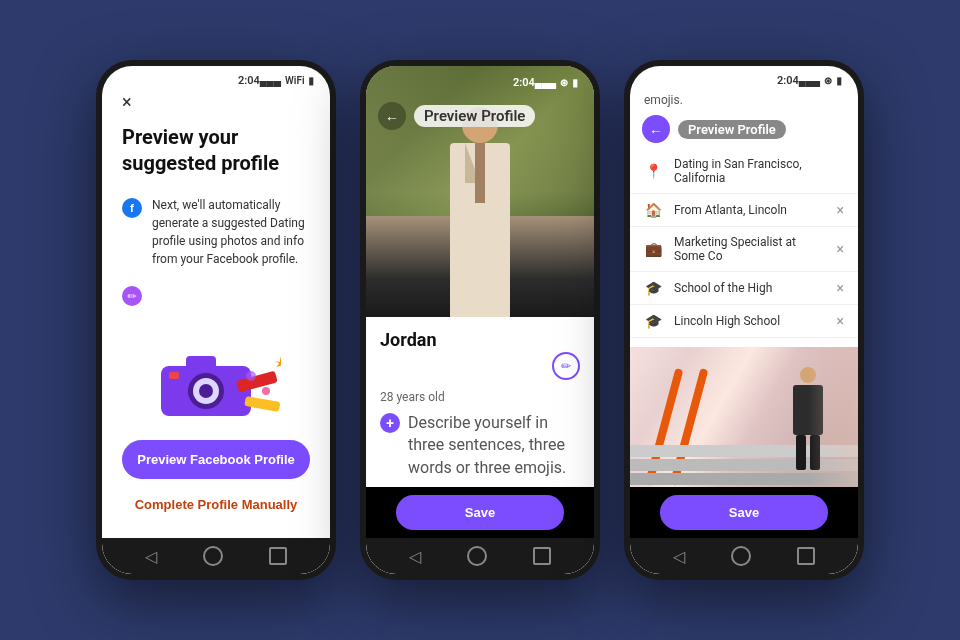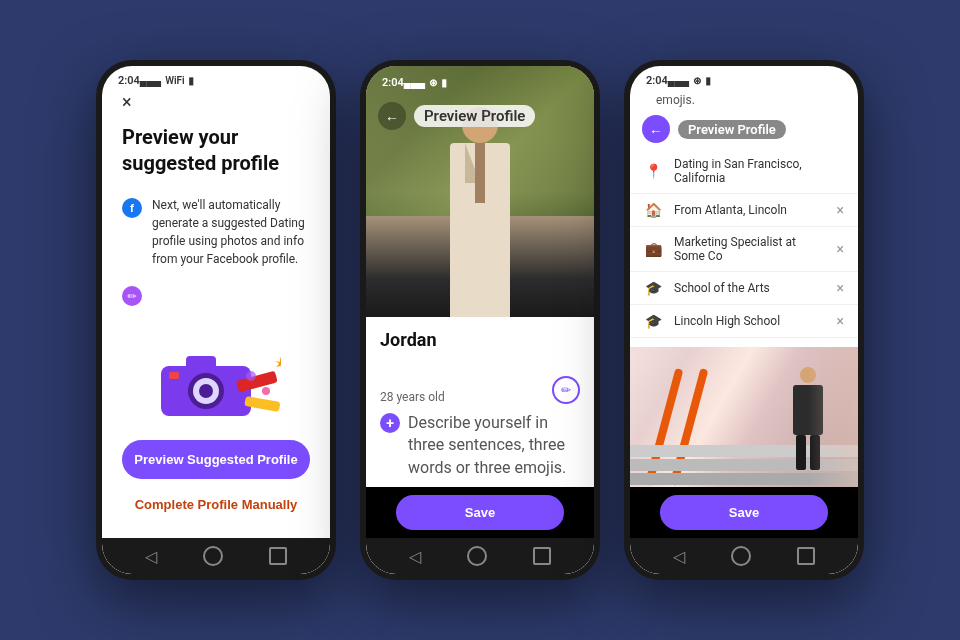--- a/index.html
+++ b/index.html
@@ -33,21 +33,21 @@
       height: 100%;
       background: #fff;
       border-radius: 30px;
       overflow: hidden;
       display: flex;
       flex-direction: column;
       position: relative;
     }
     .status-bar {
       display: flex;
-      justify-content: flex-start;
+      justify-content: flex-end;
       align-items: center;
       padding: 8px 16px 4px;
       font-size: 11px;
       font-weight: 600;
       flex-shrink: 0;
       background: transparent;
       position: relative;
       z-index: 10;
     }
     .status-bar.dark { color: #333; }
@@ -179,21 +179,21 @@
       padding: 2px 10px;
       border-radius: 12px;
     }
     .profile-info-area {
       background: #fff;
       padding: 12px 14px 8px;
       flex-shrink: 0;
     }
     .profile-name-row {
       display: flex;
-      align-items: flex-end;
+      align-items: center;
       justify-content: space-between;
     }
     .profile-name {
       font-size: 18px;
       font-weight: 700;
       color: #111;
     }
     .profile-age {
       font-size: 12px;
       color: #666;
@@ -364,21 +364,21 @@
             <path d="M105 20 L108 26 L114 23 L110 29 L116 32 L109 31 L108 38 L105 32 L99 35 L103 29 L97 26 L104 27 Z" fill="#f59e0b" transform="scale(0.7) translate(80,10)"></path>
 
             <rect x="85" y="45" width="40" height="12" rx="3" fill="#dc2626" transform="rotate(-15, 85, 45)"></rect>
             <rect x="95" y="60" width="35" height="10" rx="3" fill="#fbbf24" transform="rotate(10, 95, 60)"></rect>
 
             <circle cx="100" cy="40" r="5" fill="#a855f7" opacity="0.7"></circle>
             <circle cx="115" cy="55" r="4" fill="#ec4899" opacity="0.8"></circle>
           </svg>
         </div>
 
-        <button class="btn-primary">Preview Suggested Profile</button>
+        <button class="btn-primary">Preview Facebook Profile</button>
         <button class="btn-secondary">Complete Profile Manually</button>
       </div>
 
       <div class="bottom-nav">
         <span class="bottom-nav-item">◁</span>
         <span class="bottom-nav-item" style="font-size:10px;width:20px;height:20px;border:2px solid #888;border-radius:50%;display:inline-block;"></span>
         <span class="bottom-nav-item" style="font-size:12px;width:18px;height:18px;border:2px solid #888;border-radius:2px;display:inline-block;"></span>
       </div>
     </div>
   </div>
@@ -459,21 +459,21 @@
 
       <div class="status-bar dark2" style="color:#333;">
         <span>2:04</span>
         <div class="status-icons">
           <span class="status-icon">▄▄▄</span>
           <span class="status-icon">⊛</span>
           <span class="status-icon">▮</span>
         </div>
       </div>
 
-      <div style="padding: 2px 26px 4px;font-size:12px;color:#555;">emojis.</div>
+      <div style="padding: 2px 14px 4px;font-size:12px;color:#555;">emojis.</div>
 
       <div class="phone3-header">
         <div class="phone3-header-row">
           <div class="back-btn" style="background:#7c4dff;color:#fff;">←</div>
           <span class="phone3-title-bg">Preview Profile</span>
         </div>
       </div>
 
       <div class="profile-details-list">
 
@@ -486,21 +486,21 @@
             <span class="detail-text">From Atlanta, Lincoln</span>
             <span class="detail-x">×</span>
           </div>
           <div class="detail-item">
             <span class="detail-icon">💼</span>
             <span class="detail-text">Marketing Specialist at Some Co</span>
             <span class="detail-x">×</span>
           </div>
           <div class="detail-item">
             <span class="detail-icon">🎓</span>
-            <span class="detail-text">School of the Arts</span>
+            <span class="detail-text">School of the High</span>
             <span class="detail-x">×</span>
           </div>
           <div class="detail-item">
             <span class="detail-icon">🎓</span>
             <span class="detail-text">Lincoln High School</span>
             <span class="detail-x">×</span>
           </div>
         </div>
 
       <div class="photo-thumbnail">

